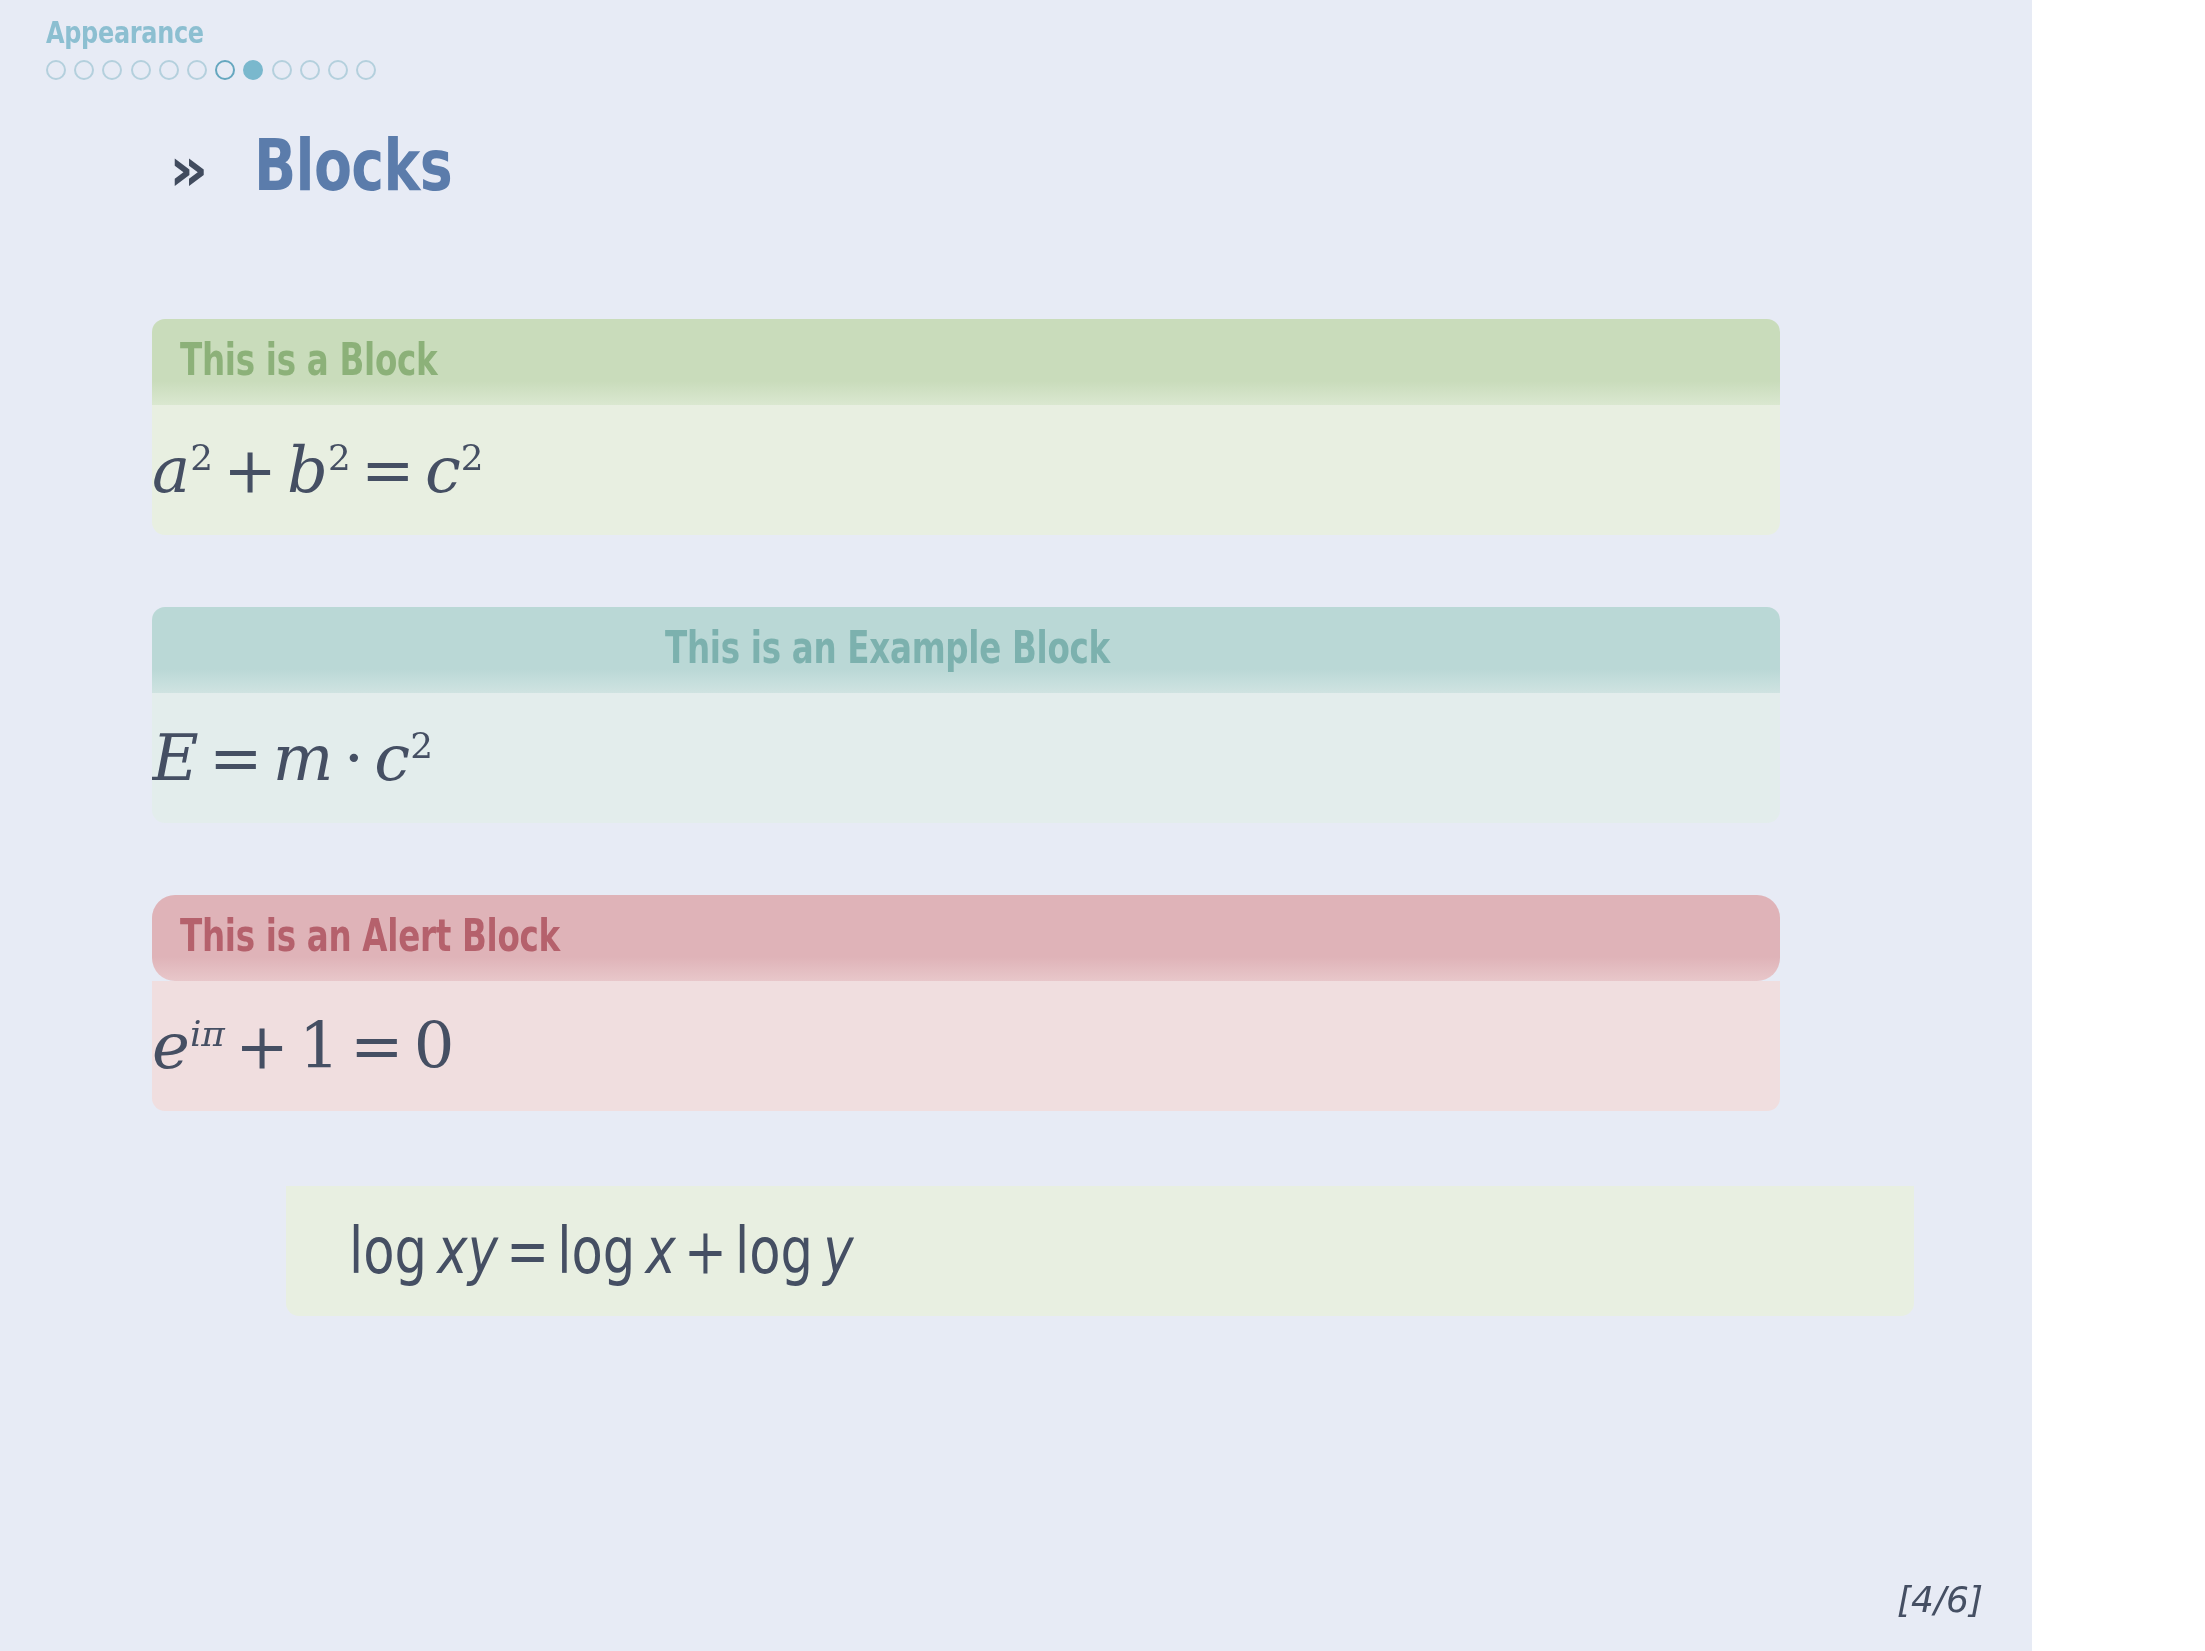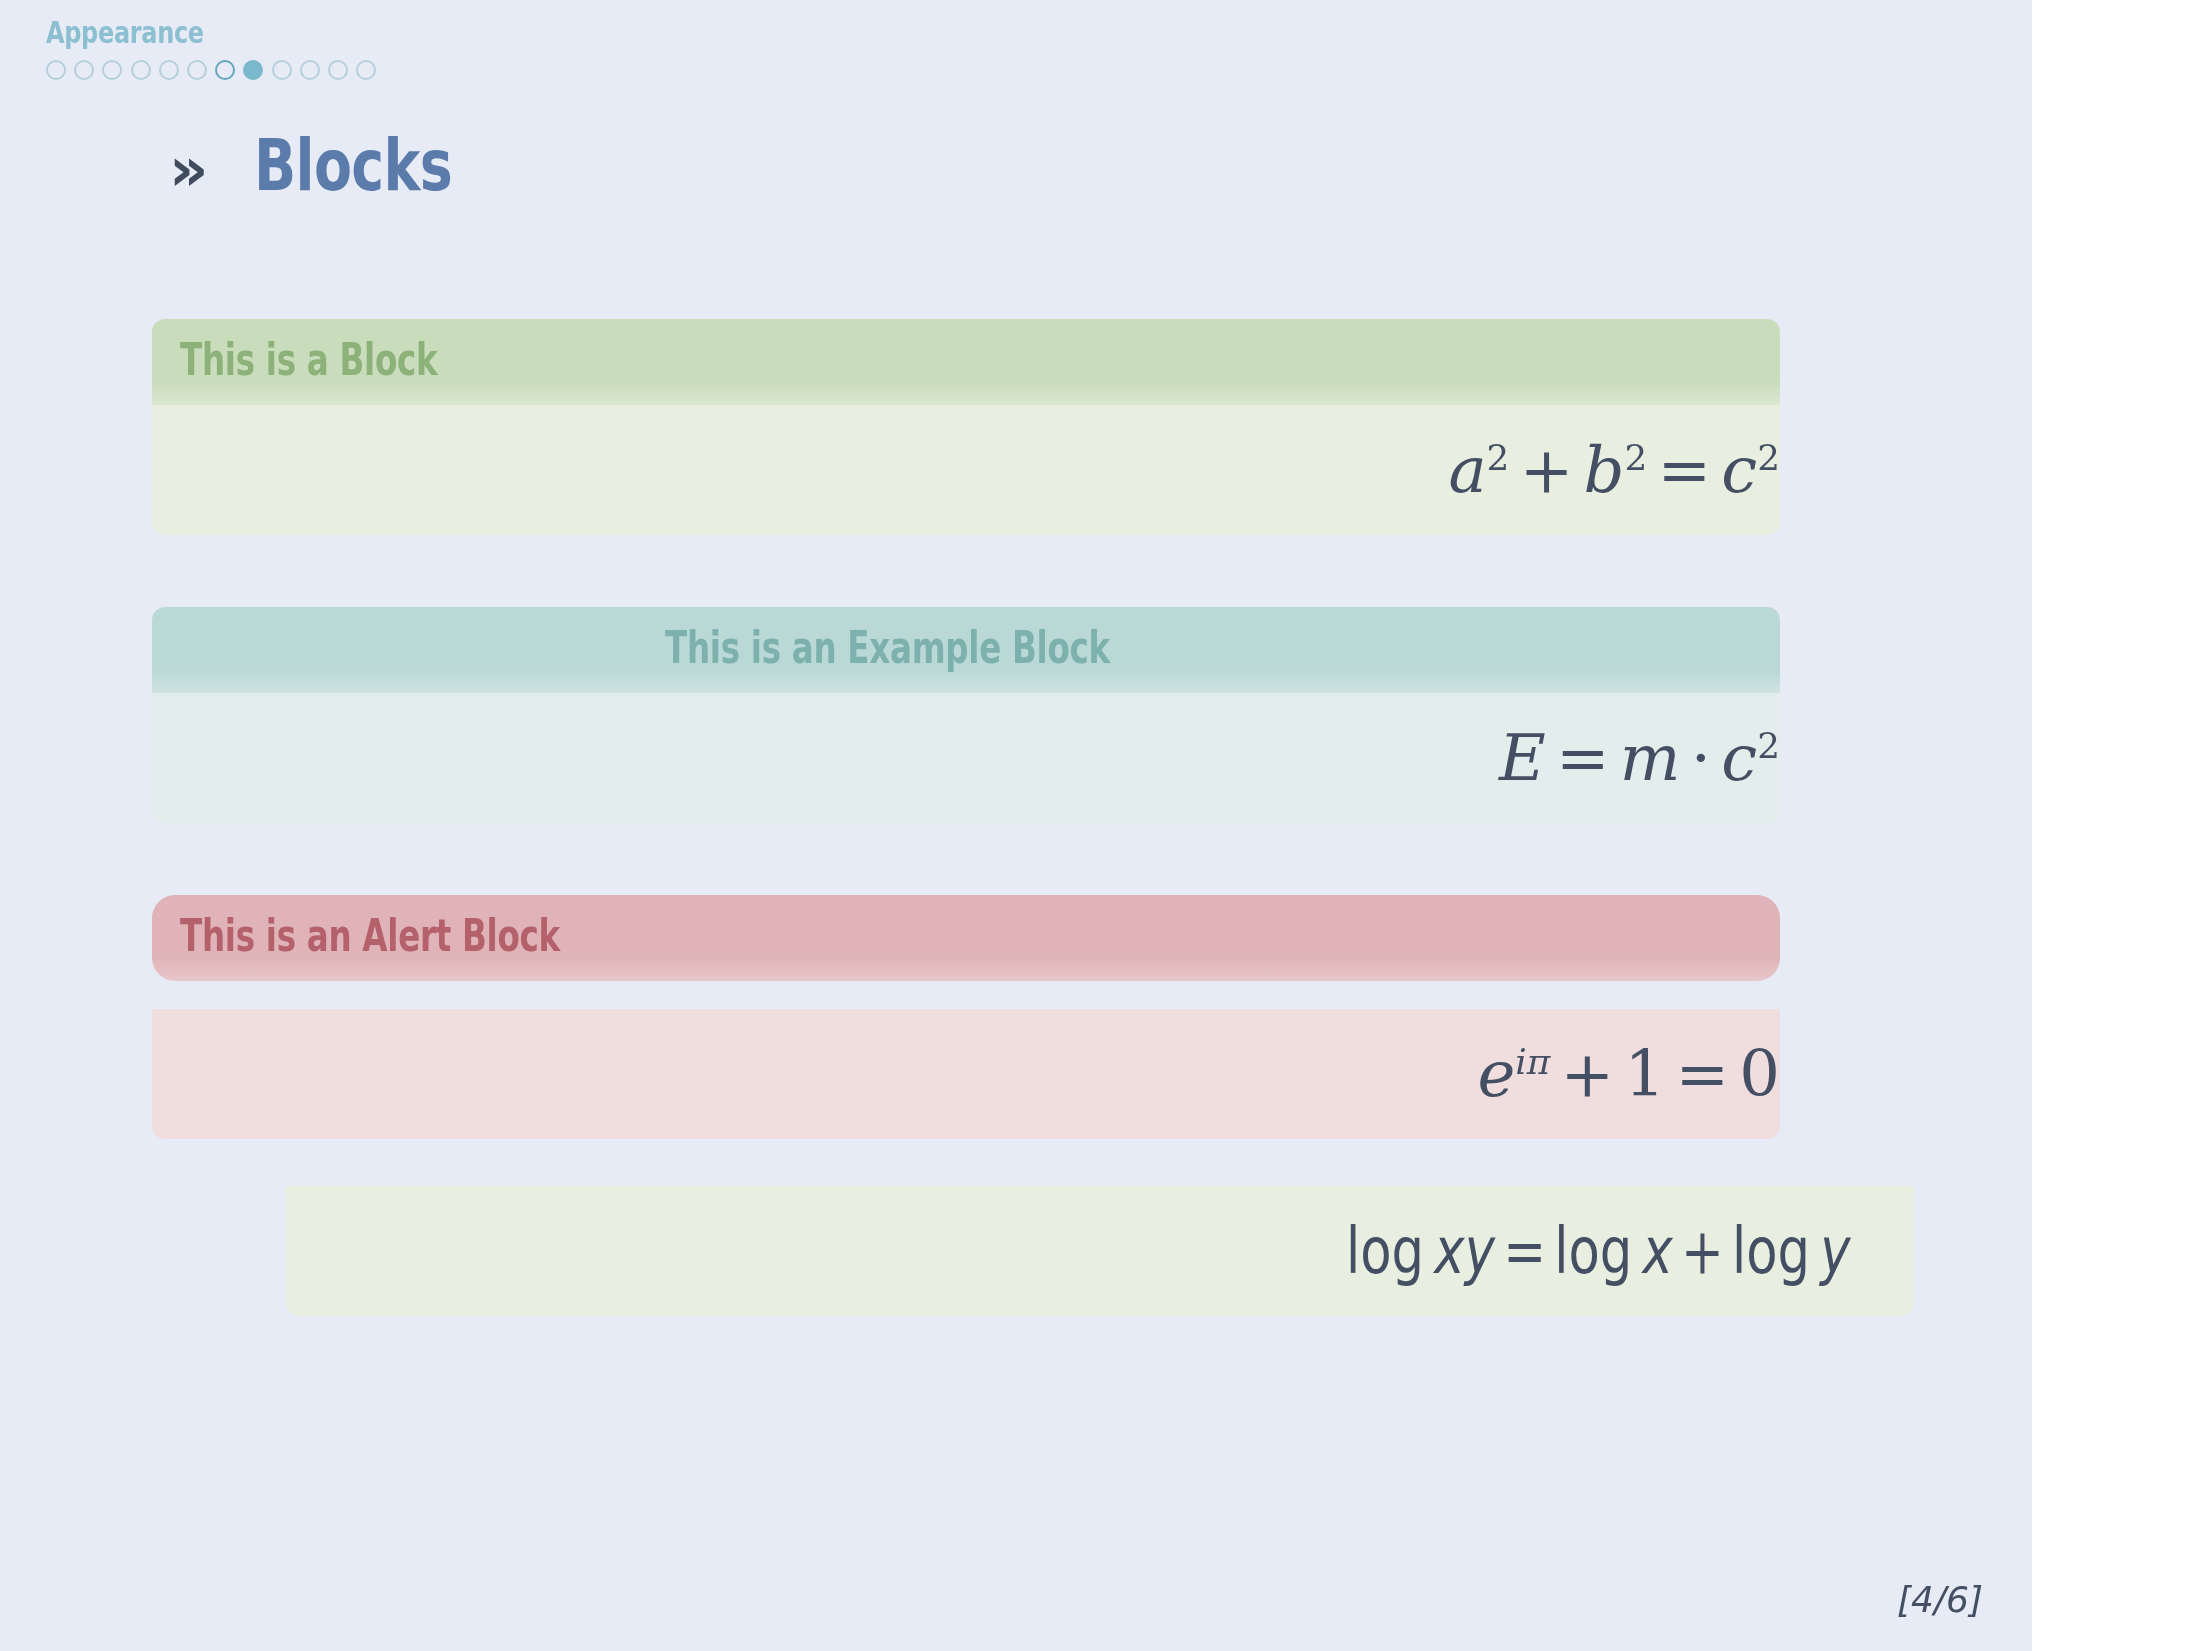--- a/index.html
+++ b/index.html
@@ -114,21 +114,21 @@
     line-height: 1;
     transform: scaleX(0.74);
     transform-origin: left center;
     white-space: nowrap;
   }
   .block-body {
     border-radius: 0 0 13px 13px;
     height: 130px;
     display: flex;
     align-items: center;
-    justify-content: flex-end;
+    justify-content: flex-start;
     overflow: hidden;
   }
 
   
   .block-green .block-header {
     background: linear-gradient(to bottom, #c9dcbb 0%, #c9dcbb 72%, #dae8d0 100%);
   }
   .block-green .block-header-text { color: #8cb179; }
   .block-green .block-body {
     background: linear-gradient(to bottom, #e8efe1 0%, #e8efe1 100%);
@@ -145,21 +145,20 @@
   }
 
   
   .block-alert .block-header {
     background: linear-gradient(to bottom, #dfb3b8 0%, #dfb3b8 72%, #e8c7ca 100%);
     border-radius: 23px;
   }
   .block-alert .block-header-text { color: #b5616c; }
   .block-alert .block-body {
     background: linear-gradient(to bottom, #f0dedf 0%, #f0dedf 100%);
-    margin-top: 28px;
   }
 
   
   .math {
     color: #454f63;
     font-size: 64px;
     line-height: 1;
     white-space: nowrap;
   }
   .math-serif {

